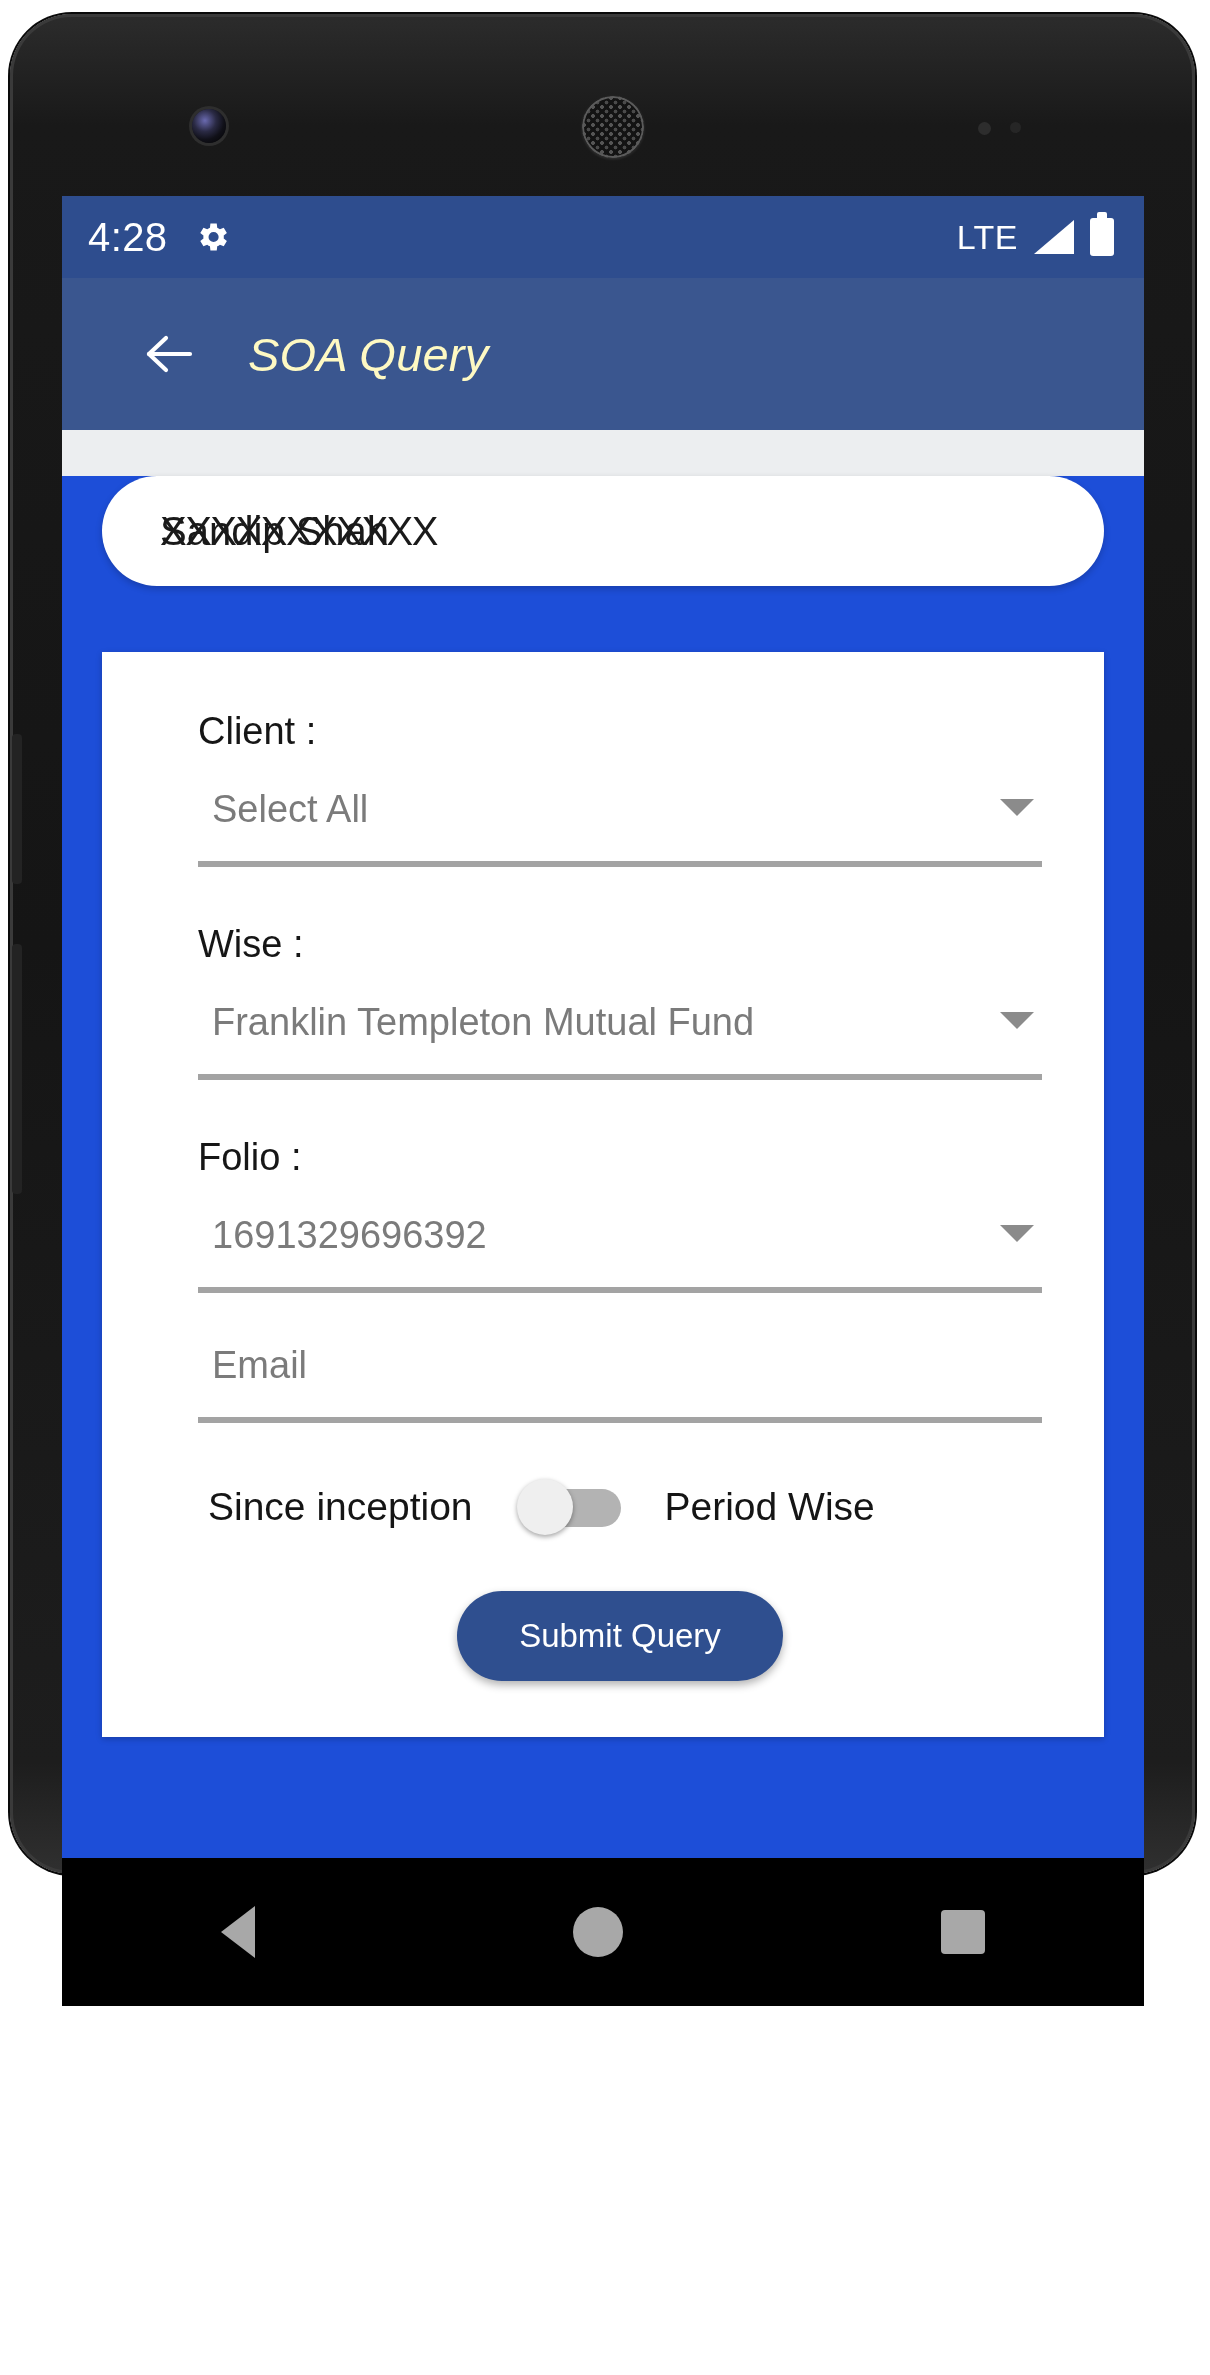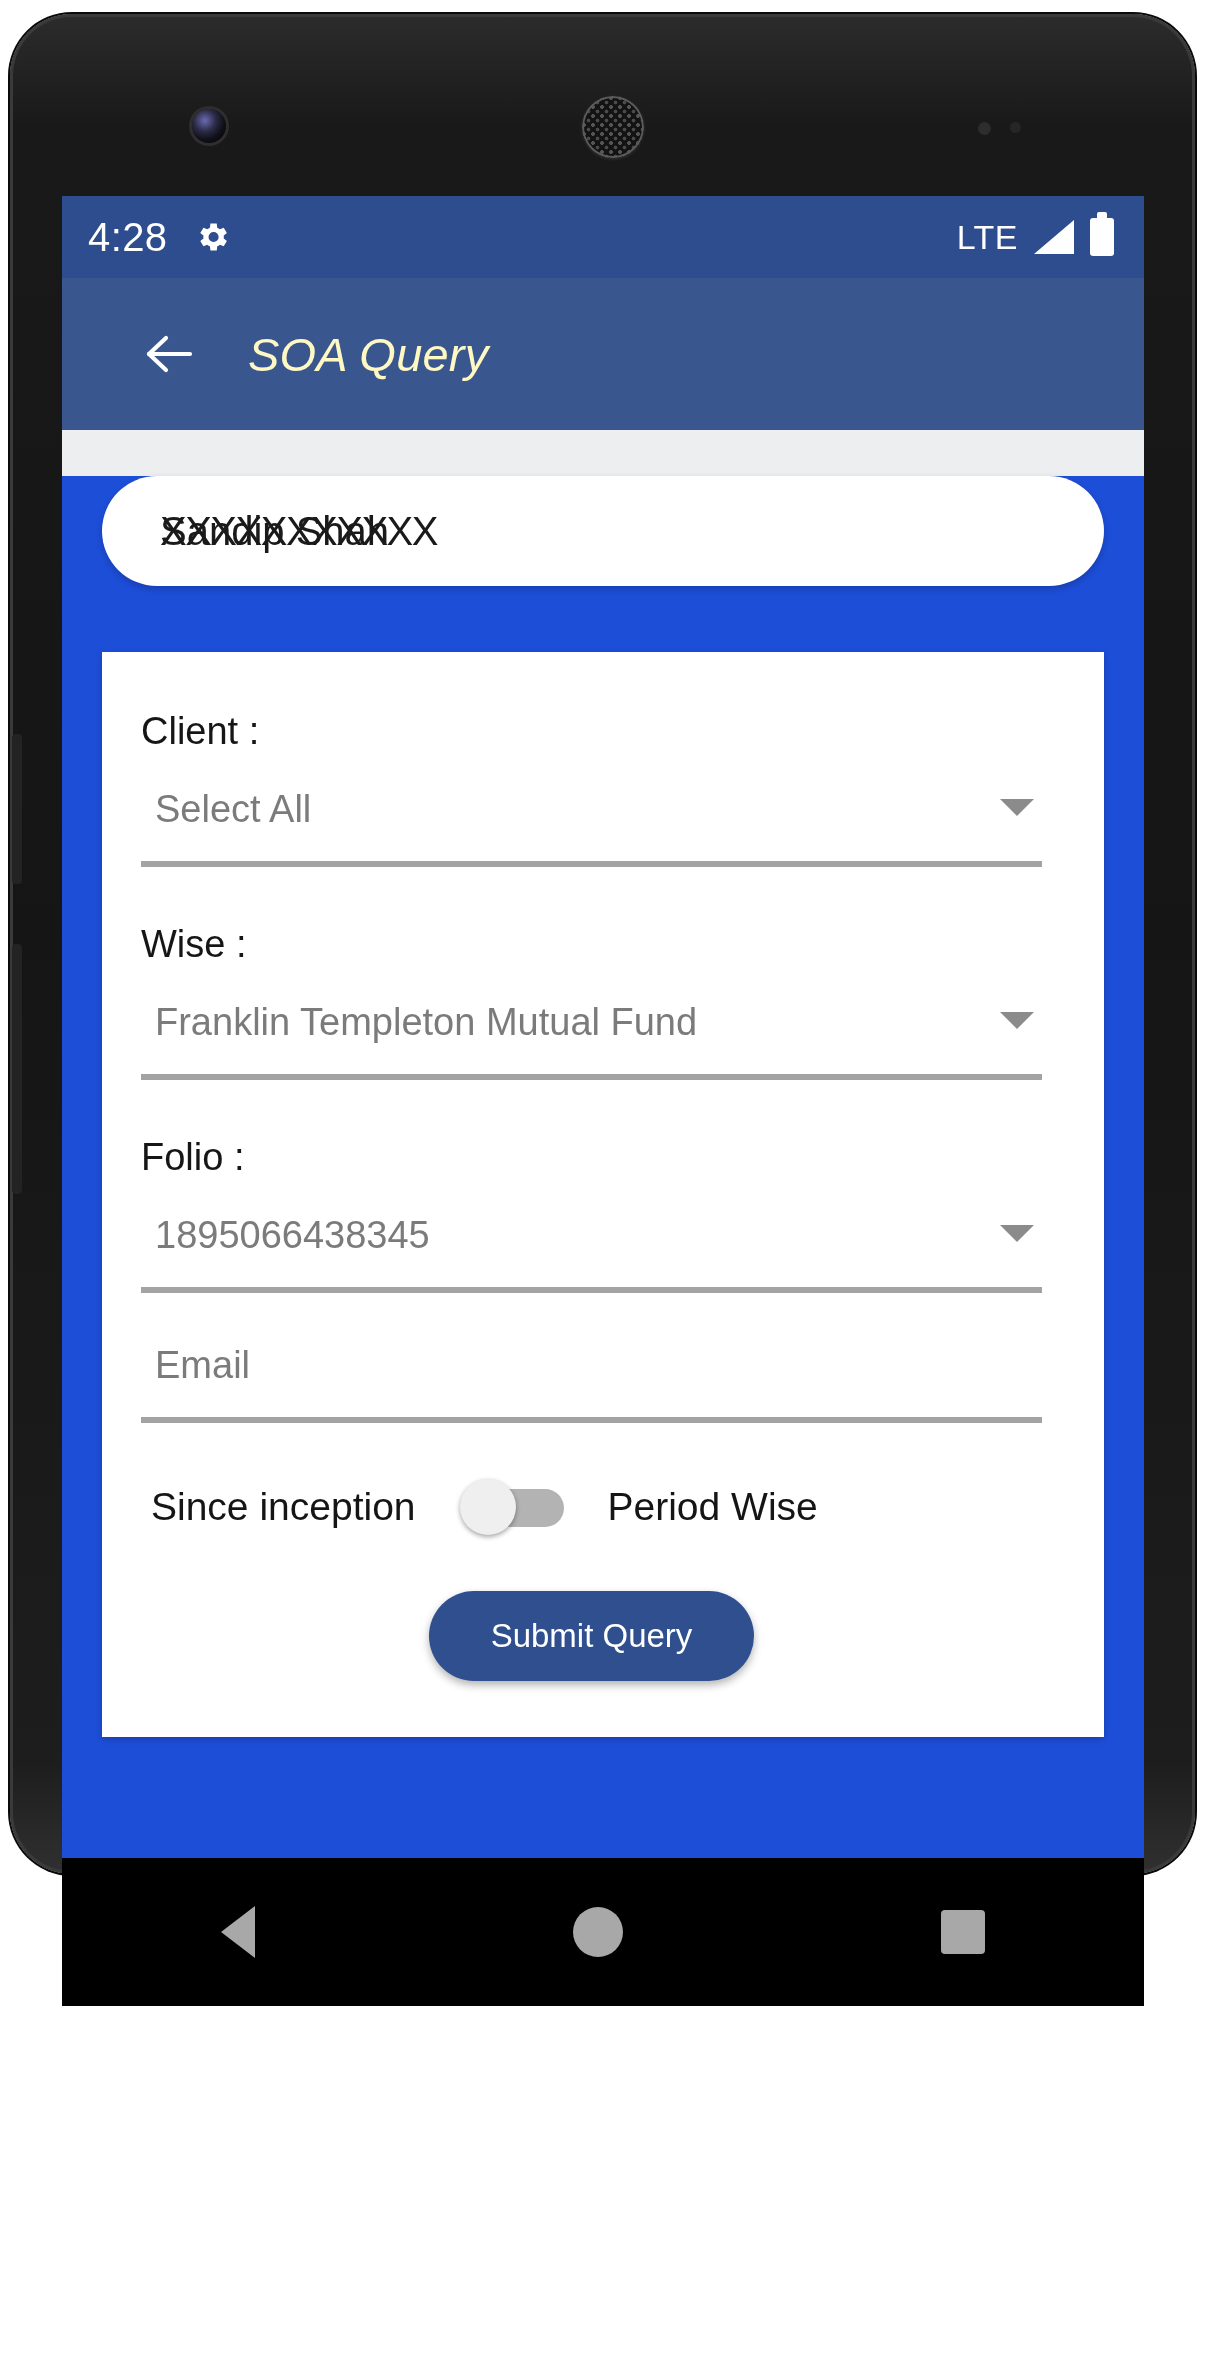--- a/index.html
+++ b/index.html
@@ -186,21 +186,21 @@
     font-weight: 500;
     line-height: 48px;
   }
   #account-name-redaction { letter-spacing: -1.5px; }
 
   
   #query-form-card {
     margin-top: 66px;
     background: #ffffff;
     box-shadow: 0 2px 6px rgba(0,0,0,.22);
-    padding: 58px 62px 56px 39px;
+    padding: 58px 62px 56px 96px;
   }
 
   .field-group { position: relative; }
   .field-label {
     font-size: 38px;
     color: #161616;
     margin-bottom: 30px;
     display: block;
   }
   .field-control {
@@ -382,21 +382,21 @@
             <span class="field-value">Franklin Templeton Mutual Fund</span>
             <span class="dropdown-caret"></span>
           </div>
         </div>
 
         <div class="field-spacer"></div>
 
         <div class="field-group">
           <span class="field-label">Folio :</span>
           <div class="field-control">
-            <span class="field-value">1895066438345</span>
+            <span class="field-value">1691329696392</span>
             <span class="dropdown-caret"></span>
           </div>
         </div>
 
         <div class="field-spacer-sm"></div>
 
         <div class="field-group">
           <div class="field-control">
             <span class="field-value">Email</span>
           </div>

